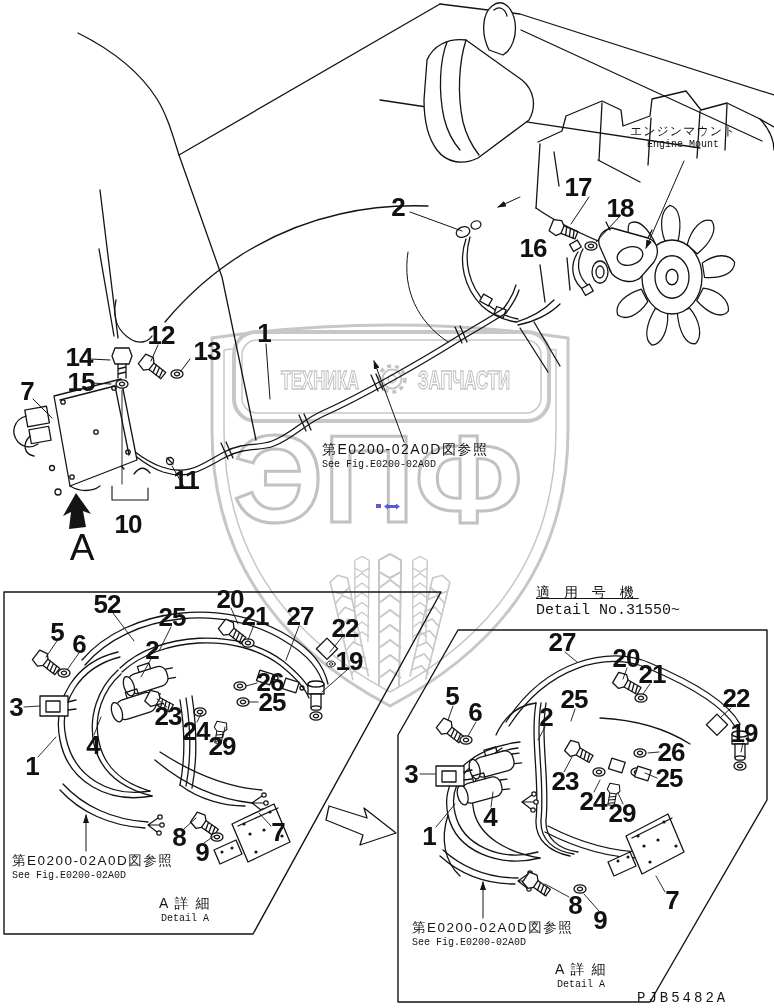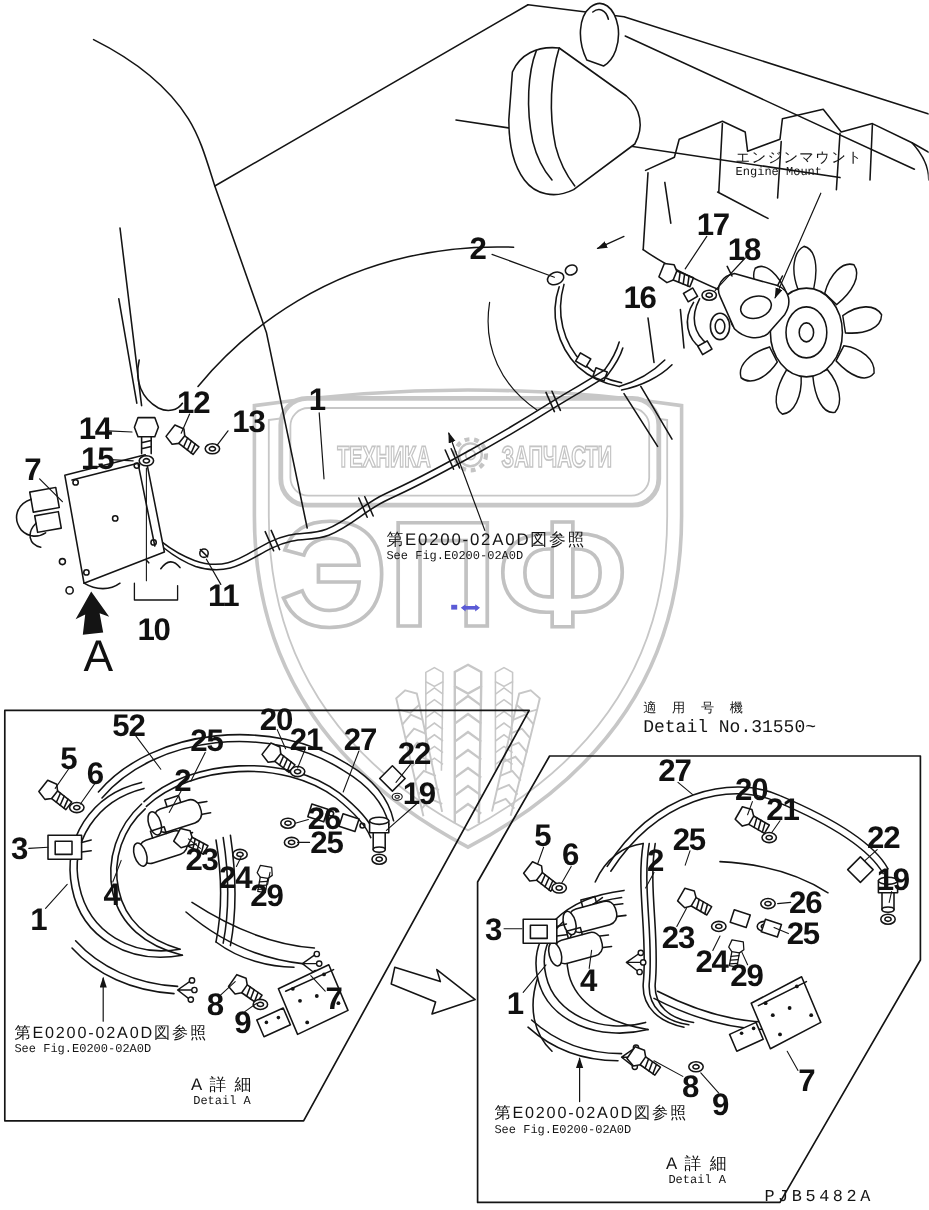--- a/index.html
+++ b/index.html
@@ -7,21 +7,21 @@
          font-family:"Liberation Sans",sans-serif;}
   #stage svg{position:absolute;left:0;top:0;}
   .callout-layer{position:absolute;left:0;top:0;width:774px;height:1008px;pointer-events:none;}
   .callout{position:absolute;transform:translate(-50%,-50%);font-family:"Liberation Sans",sans-serif;
            font-weight:700;font-size:26px;letter-spacing:-1px;color:#111;line-height:1;}
   .callout.letter{font-weight:400;font-size:37px;letter-spacing:0;}
   .t{position:absolute;color:#141414;white-space:nowrap;line-height:1.25;}
   .jp{font-size:13px;letter-spacing:1px;font-family:"Liberation Sans",sans-serif;}
   .en{font-family:"Liberation Mono",monospace;font-size:10px;}
   .jp-lg{font-size:14px;letter-spacing:1.5px;}
-  .jp-serial{font-size:11px;letter-spacing:5px;}
+  .jp-serial{font-size:14px;letter-spacing:5px;text-decoration:underline;}
   .code{font-family:"Liberation Mono",monospace;font-size:14px;letter-spacing:3px;}
   .center{text-align:center;}
 </style>
 </head>
 <body>
 
 <div id="stage">
 
 <svg width="774" height="1008" viewBox="0 0 774 1008">
   <defs>
@@ -326,30 +326,30 @@
         <path d="M731,708 L721,717 M743,743 L741,752 M453,706 L448,720 M476,722 L468,736 M420,774 L435,774"></path>
         <path d="M659,752 L648,753 M657,778 L645,773 M564,772 L572,757 M594,792 L600,780 M623,804 L618,793"></path>
         <path d="M491,807 L493,792 M436,827 L455,804 M569,897 L545,884 M599,911 L584,894 M665,892 L656,876"></path>
       </g>
     </g>
   </g>
 </svg>
 
 <div class="callout-layer">
       <div class="callout" style="left: 398px; top: 207px;">2</div>
-      <div class="callout" style="left: 594px; top: 187px;">17</div>
+      <div class="callout" style="left: 578px; top: 187px;">17</div>
       <div class="callout" style="left: 620px; top: 208px;">18</div>
       <div class="callout" style="left: 533px; top: 248px;">16</div>
       <div class="callout" style="left: 264px; top: 333px;">1</div>
       <div class="callout" style="left: 161px; top: 335px;">12</div>
       <div class="callout" style="left: 207px; top: 351px;">13</div>
       <div class="callout" style="left: 79px; top: 357px;">14</div>
       <div class="callout" style="left: 81px; top: 382px;">15</div>
       <div class="callout" style="left: 27px; top: 391px;">7</div>
-      <div class="callout" style="left: 186px; top: 496px;">11</div>
+      <div class="callout" style="left: 186px; top: 480px;">11</div>
       <div class="callout" style="left: 128px; top: 524px;">10</div>
       <div class="callout letter" style="left: 82px; top: 547px;">A</div>
     </div>
 <div class="callout-layer">
       <div class="callout" style="left: 107px; top: 604px;">52</div>
       <div class="callout" style="left: 230px; top: 599px;">20</div>
       <div class="callout" style="left: 255px; top: 616px;">21</div>
       <div class="callout" style="left: 300px; top: 616px;">27</div>
       <div class="callout" style="left: 172px; top: 617px;">25</div>
       <div class="callout" style="left: 57px; top: 632px;">5</div>
@@ -386,21 +386,21 @@
       <div class="callout" style="left: 593px; top: 801px;">24</div>
       <div class="callout" style="left: 622px; top: 813px;">29</div>
       <div class="callout" style="left: 490px; top: 817px;">4</div>
       <div class="callout" style="left: 429px; top: 836px;">1</div>
       <div class="callout" style="left: 575px; top: 905px;">8</div>
       <div class="callout" style="left: 600px; top: 920px;">9</div>
       <div class="callout" style="left: 672px; top: 900px;">7</div>
     </div>
 
 
-<div class="t" style="left:613px;top:124px;">
+<div class="t" style="left:630px;top:124px;text-align:center;">
   <div class="jp" style="font-size:12px;">エンジンマウント</div>
   <div class="en">Engine Mount</div>
 </div>
 
 <div class="t" style="left:322px;top:441px;">
   <div class="jp-lg">第E0200-02A0D図参照</div>
   <div class="en">See Fig.E0200-02A0D</div>
 </div>
 
 <div class="t" style="left:12px;top:853px;">

